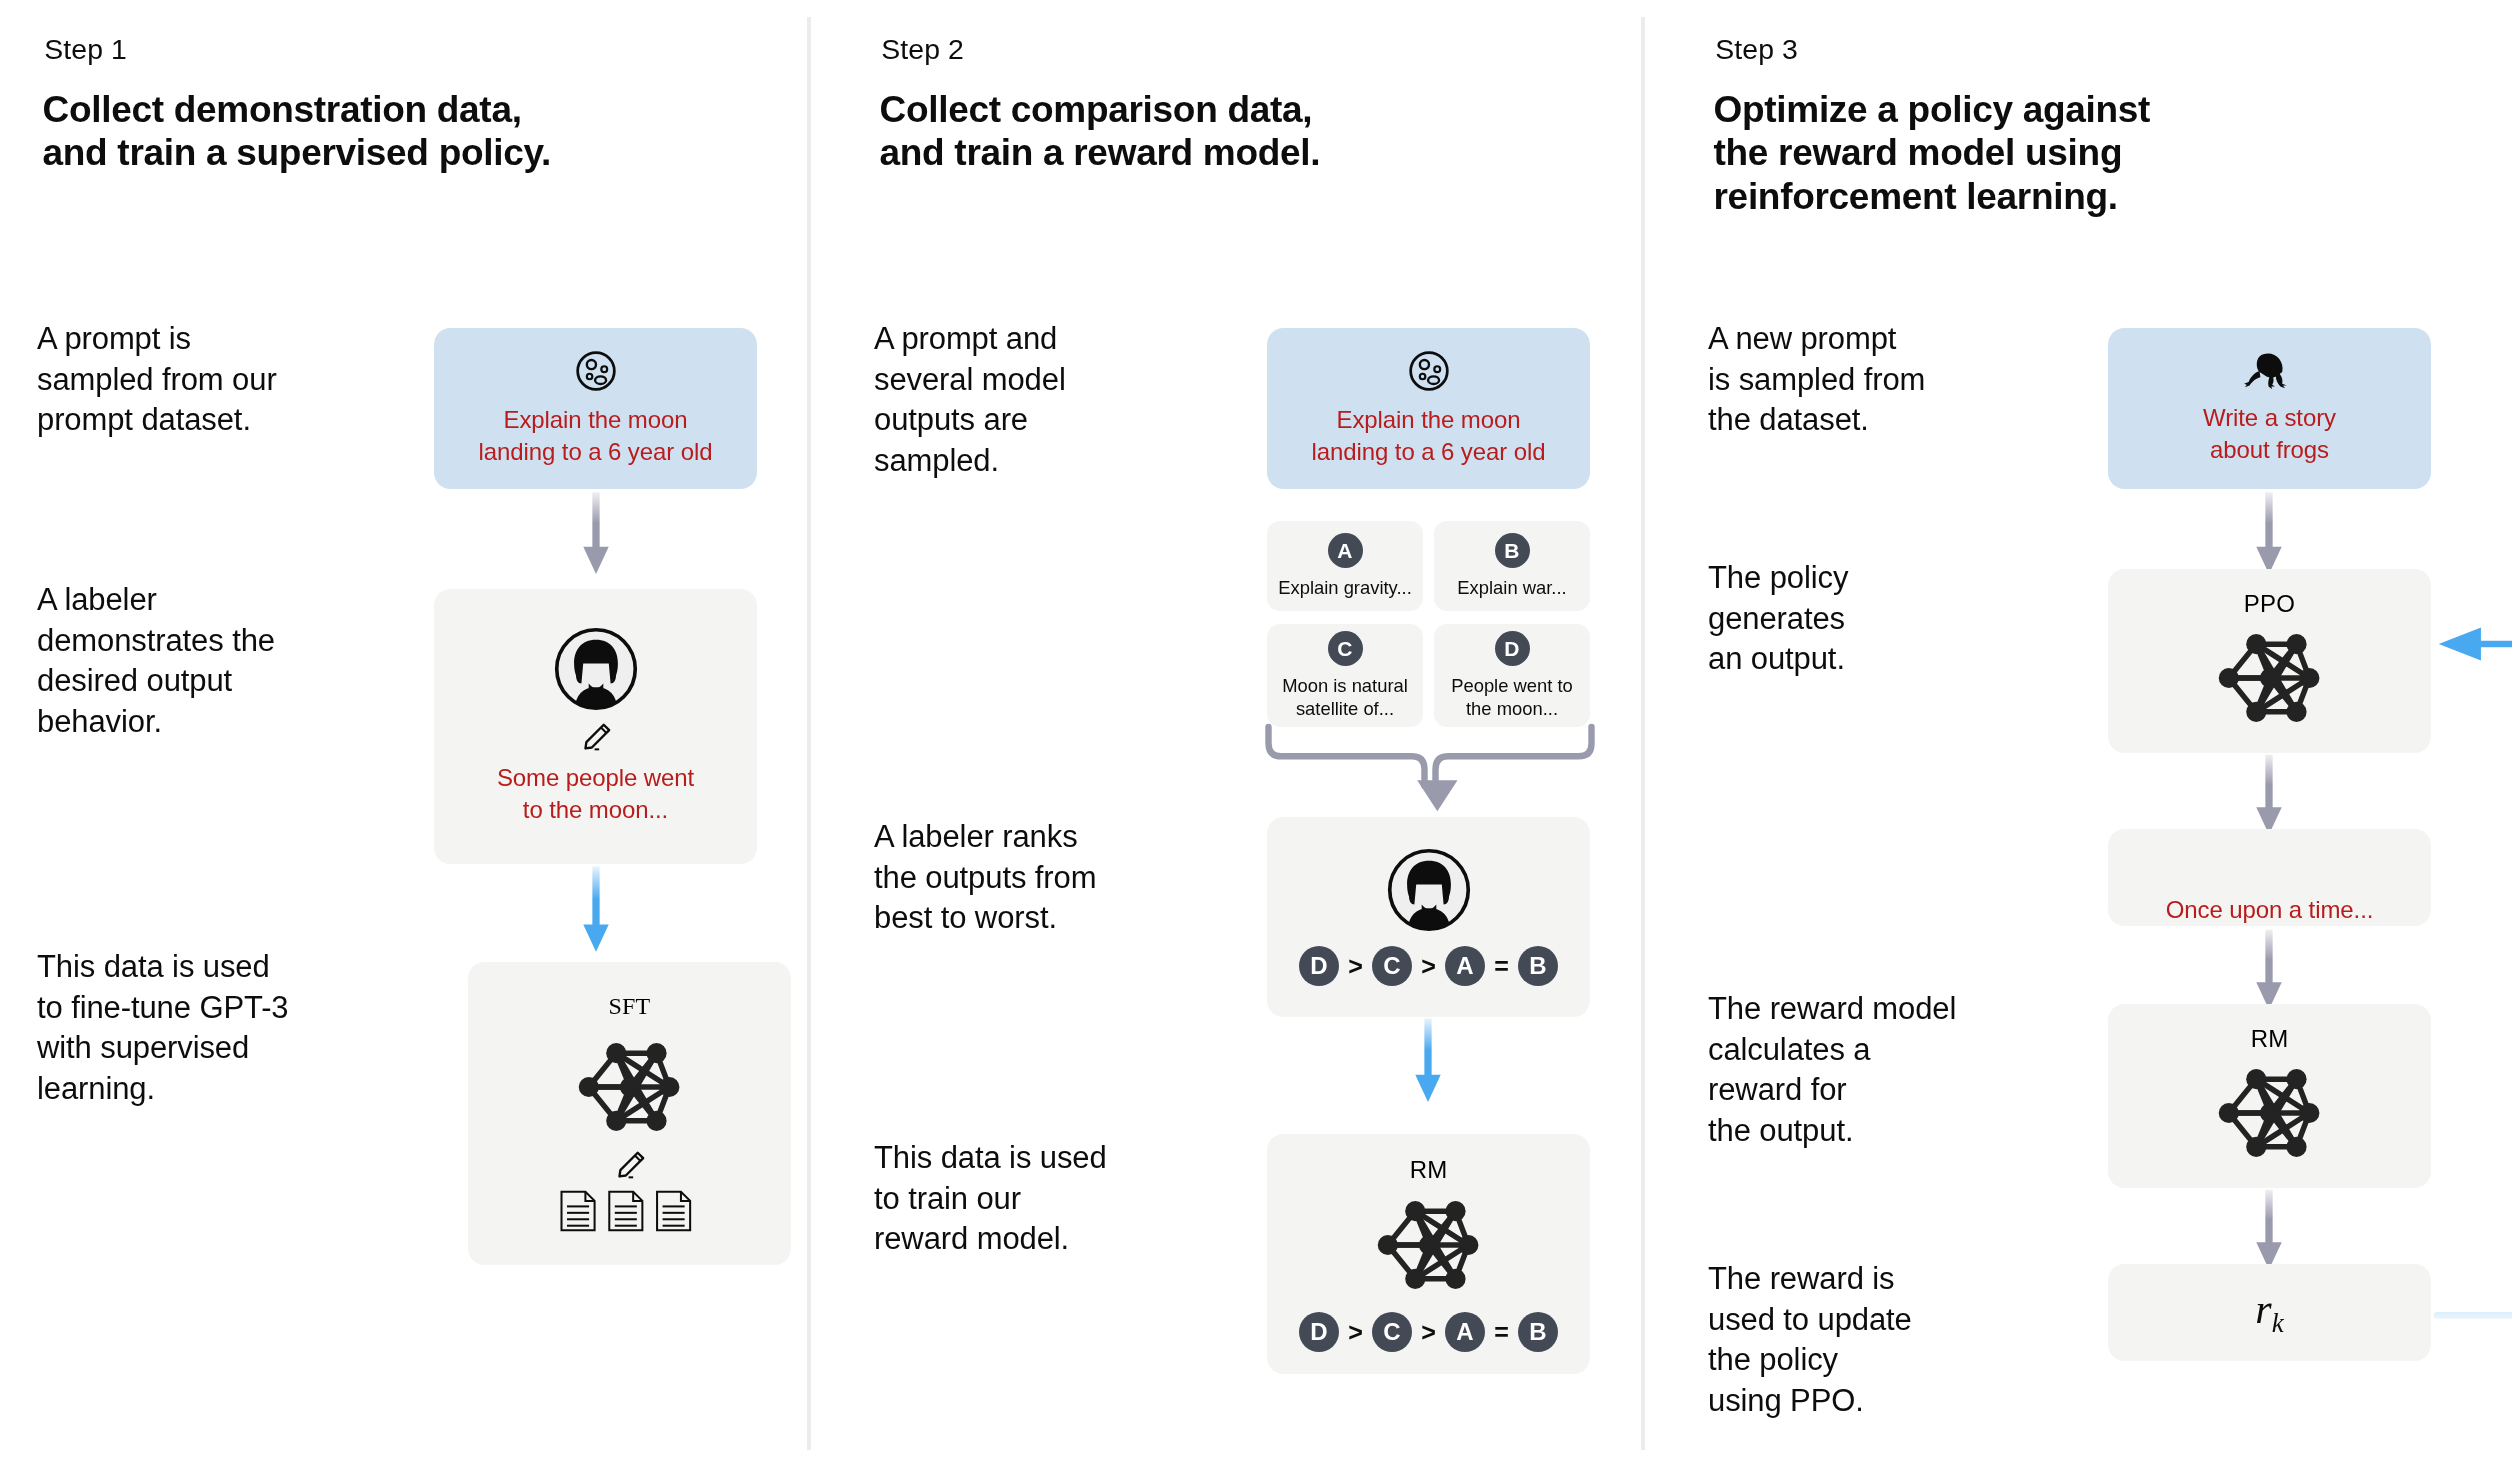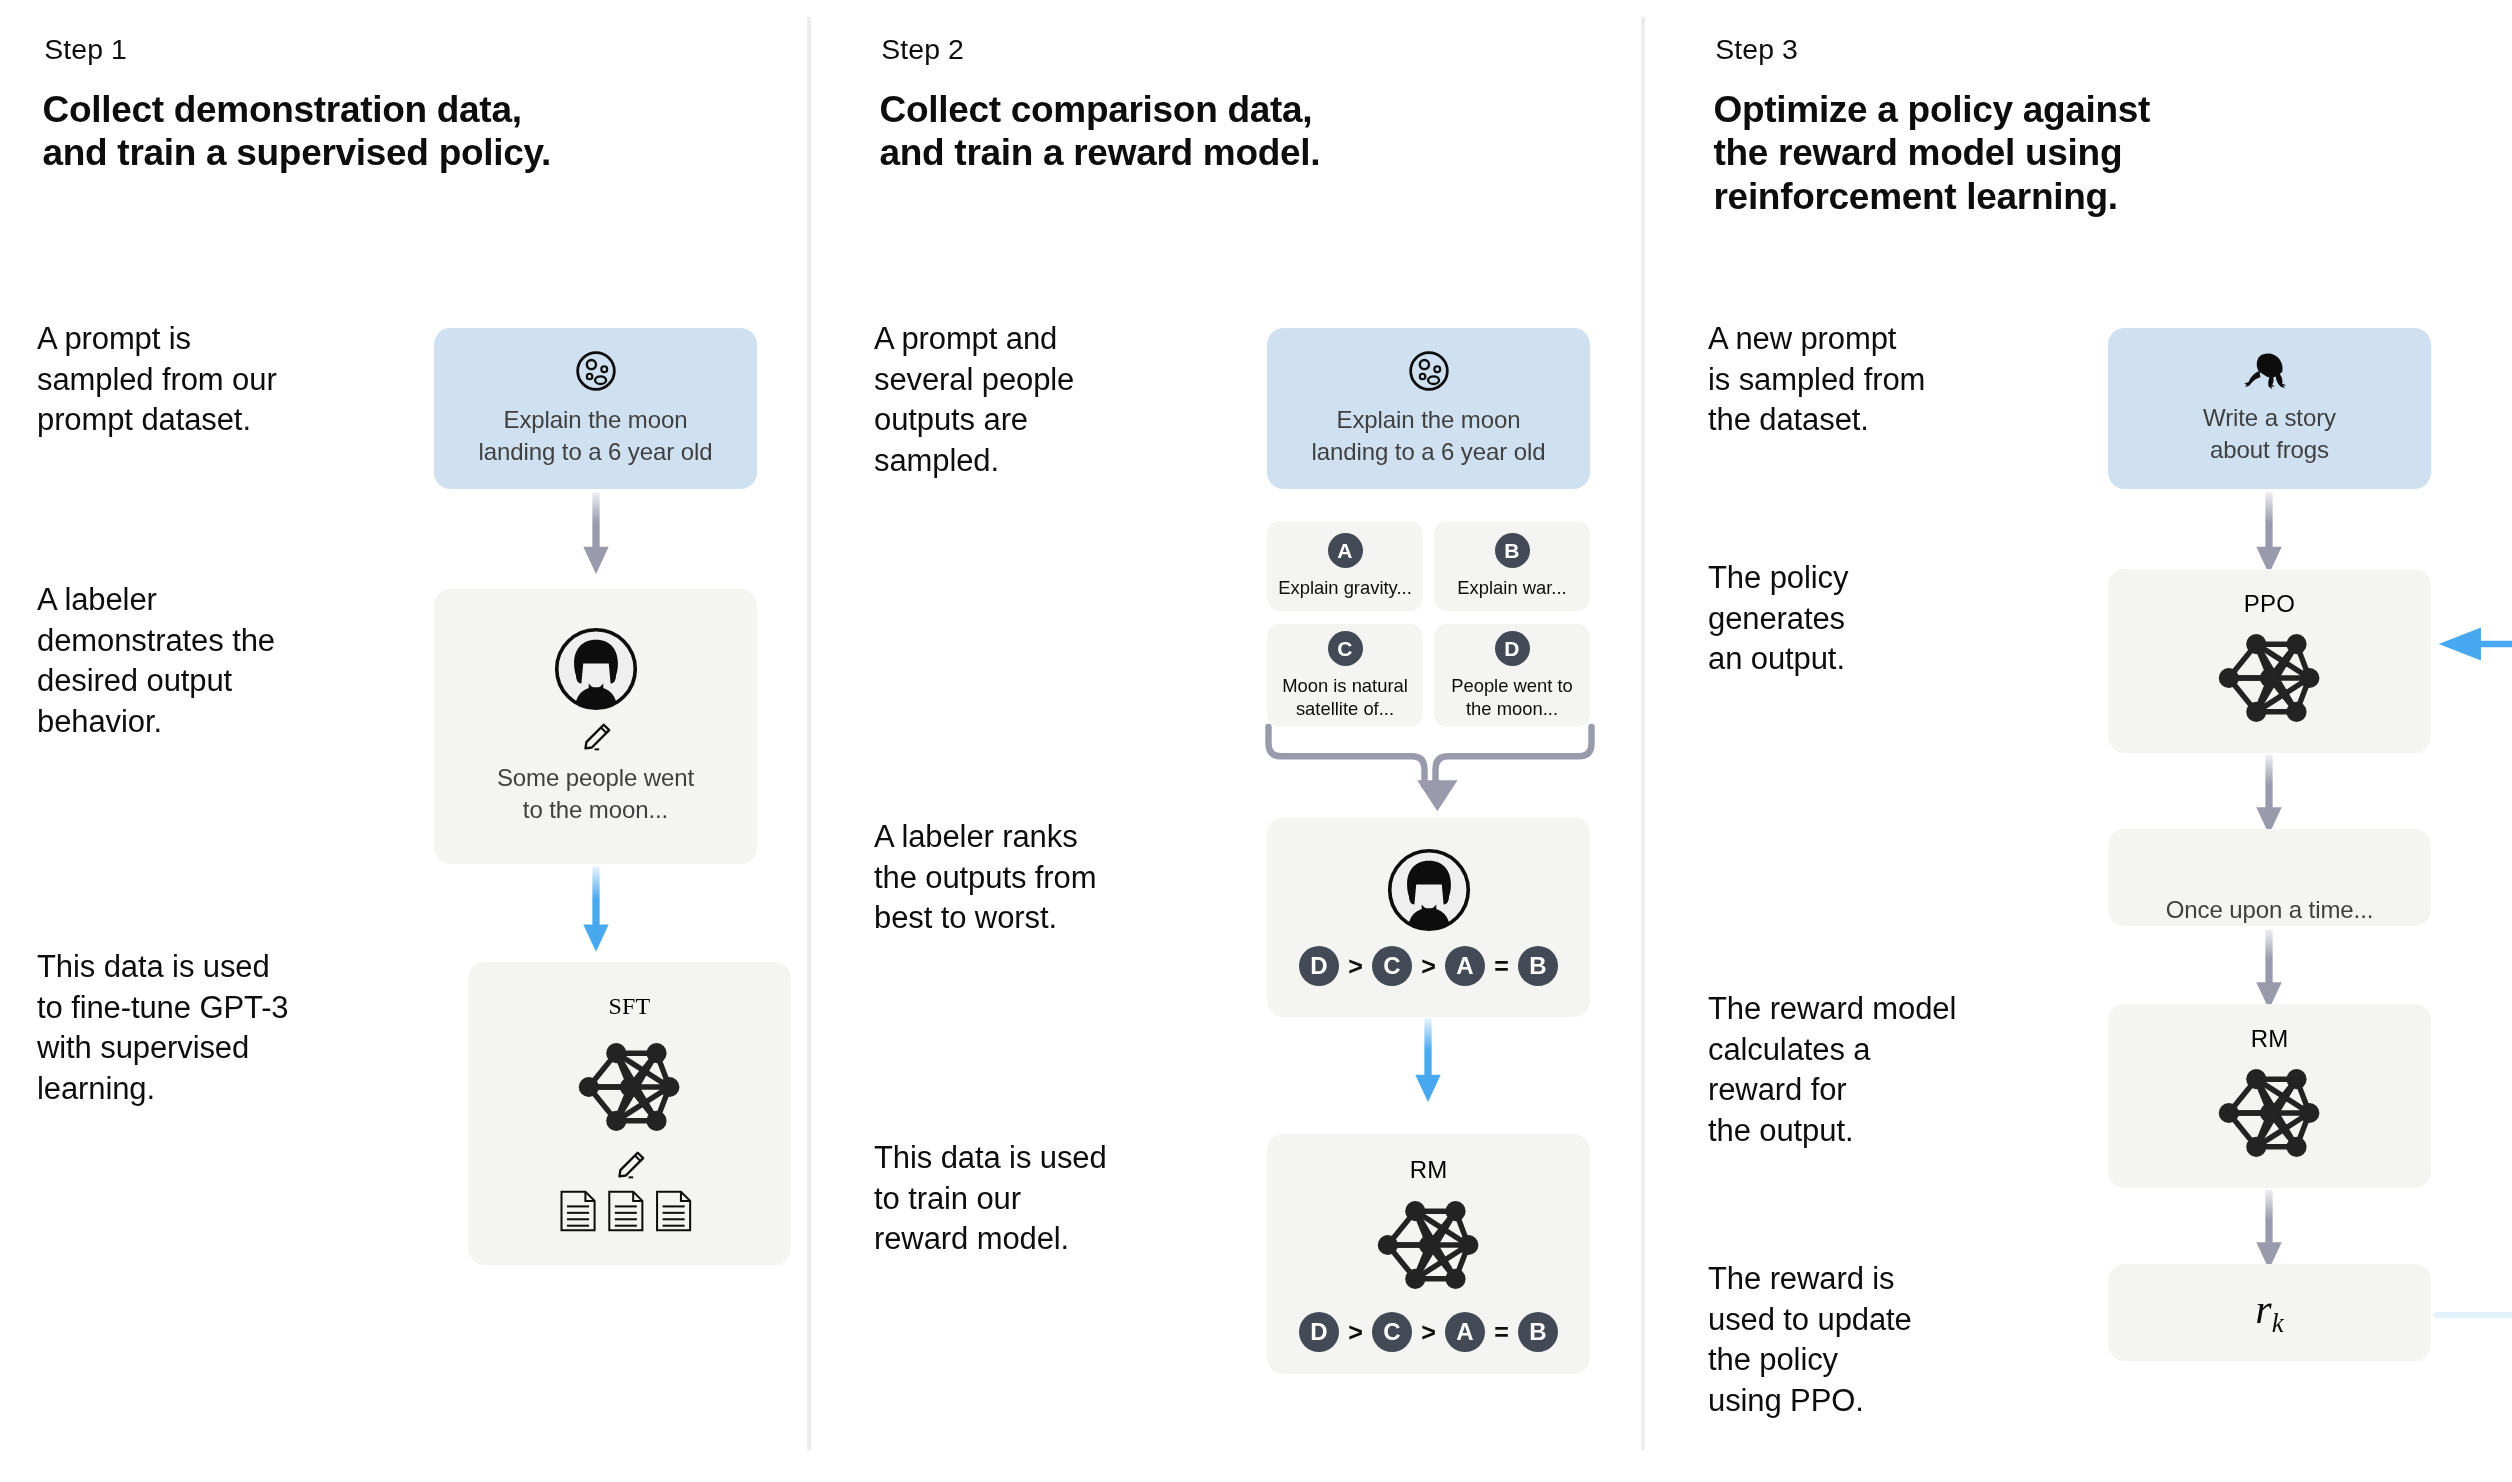--- a/index.html
+++ b/index.html
@@ -45,21 +45,21 @@
   .box {
     position: absolute; border-radius: 16.5px;
     display: flex; flex-direction: column; align-items: center;
     justify-content: center;
   }
   .box-blue { background: #cfe1f0; }
   .box-gray { background: #f4f4f2; }
 
   .box-text {
     font-size: 24px; line-height: 1.33; text-align: center;
-    color: #404040; white-space: pre-line; letter-spacing: -0.1px;
+    color: #b91c1c; white-space: pre-line; letter-spacing: -0.1px;
   }
   .box-cap {
     font-size: 24px; text-align:center; color:#000000; letter-spacing:0.2px;
   }
   .rk {
     font-family: "Liberation Serif", serif;
     font-style: italic; font-size: 42px; color:#0d0d0d;
   }
   .rk sub { font-size: 27px; font-style: italic; }
 
@@ -249,21 +249,21 @@
       </span>
     </div>
   </div>
 
   <div class="col" id="col2">
     <div class="step-label">Step 2</div>
     <div class="step-title">Collect comparison data,
 and train a reward model.</div>
 
     <div class="para" style="top:319px;">A prompt and
-several people
+several model
 outputs are
 sampled.</div>
     <div class="para" style="top:817px;">A labeler ranks
 the outputs from
 best to worst.</div>
     <div class="para" style="top:1138px;">This data is used
 to train our
 reward model.</div>
 
     <div class="box box-blue" style="left:393px; top:328px; width:323px; height:161px;">

